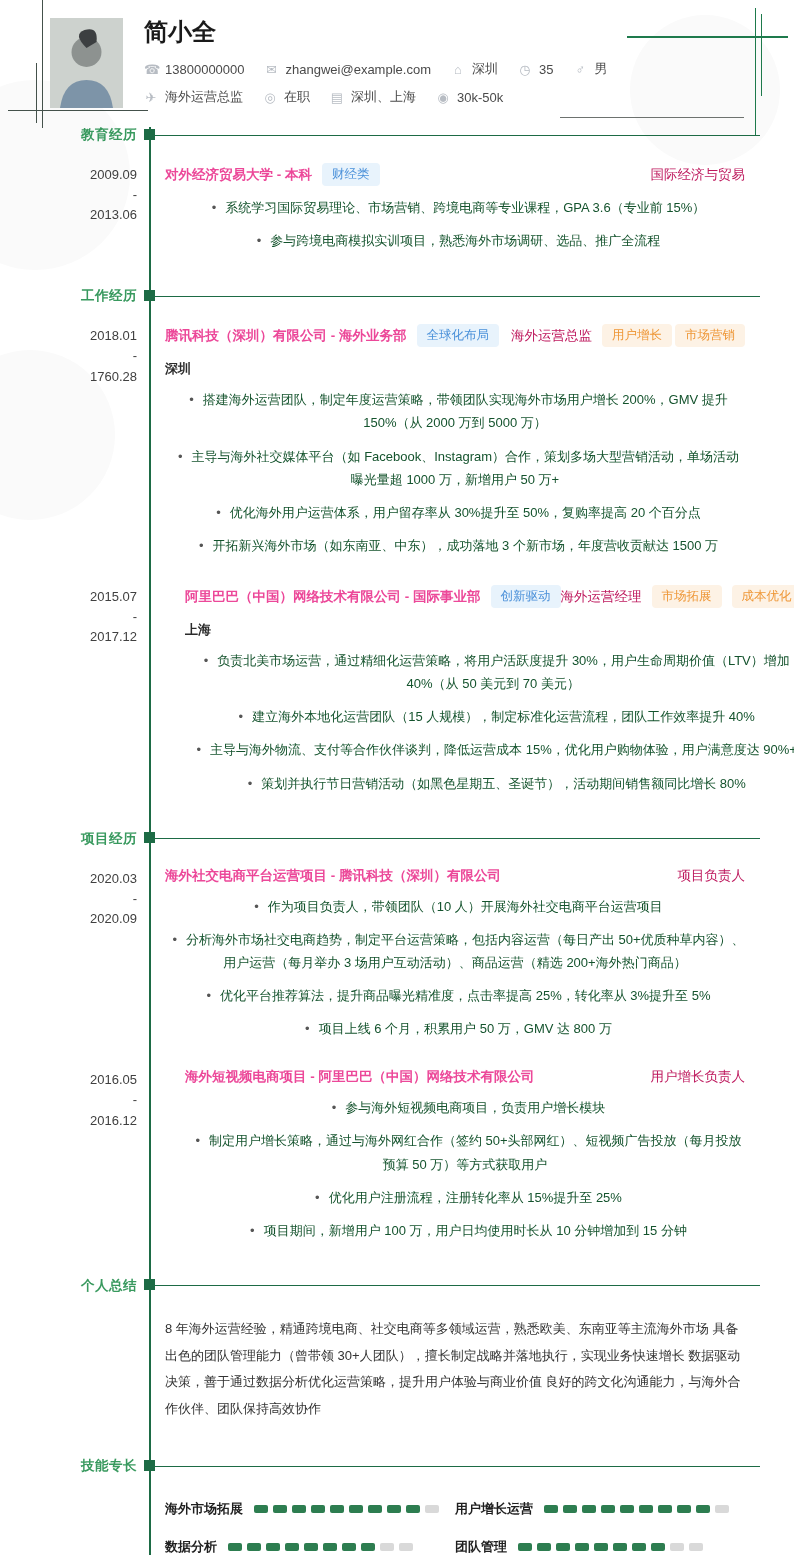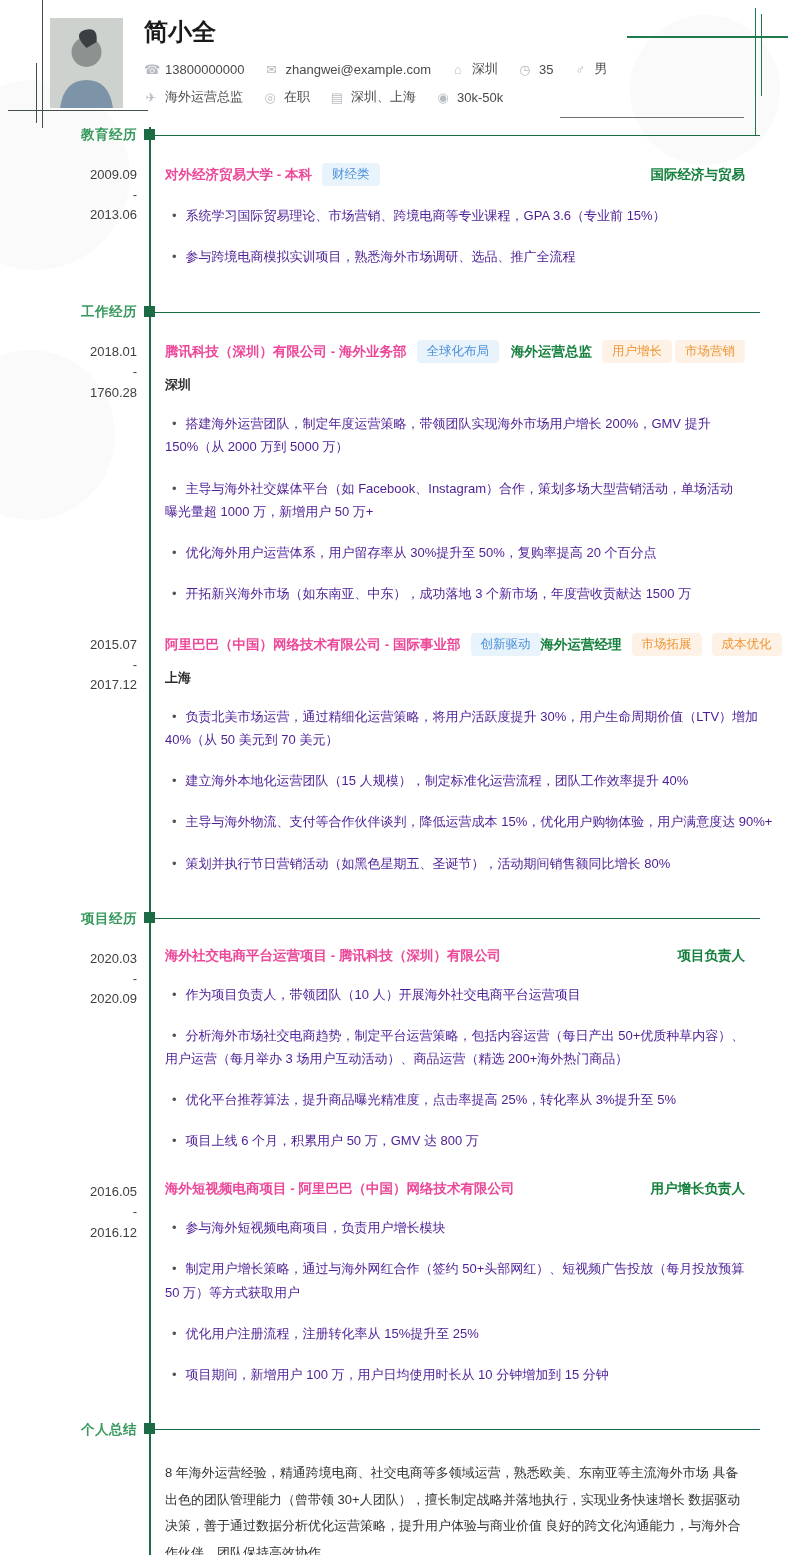--- a/index.html
+++ b/index.html
@@ -49,34 +49,34 @@
   .main { position:relative; z-index:2; }
   .sec { margin-top:36px; }
   .sec-head { display:flex; align-items:center; height:16px; }
   .lcol { flex:0 0 150px; width:150px; text-align:right; padding-right:13px; }
   .rcol { flex:1; padding-left:15px; padding-right:49px; }
   .sec-label { color:#38995e; font-weight:bold; font-size:13.5px; letter-spacing:0.5px; }
   .sec-rule { flex:1; height:0; border-top:1.5px solid #1d6b45; margin-right:34px; position:relative; }
   .sec-rule .node { position:absolute; left:-6.5px; top:-7px; width:11px; height:11px; background:#1d6b45; }
 
   .entry { display:flex; margin-top:20px; }
-  .entry + .entry { margin-top:28px; }
+  .entry + .entry { margin-top:28px;gap:20px; }
   .dates { font-size:13px; color:#404040; line-height:1.55; padding-top:2px; }
 
   .title-row { display:flex; justify-content:space-between; align-items:center; }
   .t-left, .t-right { display:flex; align-items:center; gap:10px; white-space:nowrap; }
   .t-title { font-weight:bold; font-size:13.5px; color:#ec4899; }
-  .t-role { font-weight:bold; font-size:13.5px; color:#15803d;text-align:right; }
+  .t-role { font-weight:normal; font-size:13.5px; color:#be185d;text-align:right; }
   .badge { font-size:12.5px; padding:3px 10px; border-radius:4px; }
   .badge.blue { background:#e8f3fc; color:#4a90d9; }
   .badge.orange { background:#fdf2e5; color:#ee9737; }
   .location { margin-top:13px; font-weight:bold; font-size:13px; color:#2b2b2b; }
 
   .bullets { margin-top:2px; list-style:none; }
-  .bullets li { font-size:13px; line-height:1.78; color:#4c1d95; margin-top:18px; }
+  .bullets li { font-size:13px; line-height:1.78; color:#14532d; margin-top:10px;text-align:center; }
   .bullets li::before { content:"•"; color:#555; margin:0 9px 0 7px; }
 
   .summary-text { font-size:13px; line-height:2.05; color:#333; margin-top:2px; }
 
   .skills { display:flex; flex-wrap:wrap; margin-top:0; }
   .skill { width:50%; display:flex; align-items:center; margin-top:20px; }
   .skill-name { font-weight:bold; font-size:13px; color:#1f1f1f; margin-right:11px; white-space:nowrap; }
   .skill-bar { display:flex; gap:5px; }
   .seg { width:14px; height:8px; border-radius:2px; background:#d9d9d9; }
   .seg.on { background:#2d7d50; }
@@ -383,49 +383,49 @@
                   <span class="seg on"></span>
                   <span class="seg on"></span>
                   <span class="seg on"></span>
                   <span class="seg on"></span>
                   <span class="seg on"></span>
                   <span class="seg"></span>
                 </span>
               </div>
 
               <div class="skill">
+                <span class="skill-name">数据分析</span>
+                <span class="skill-bar">
+                  <span class="seg on"></span>
+                  <span class="seg on"></span>
+                  <span class="seg on"></span>
+                  <span class="seg on"></span>
+                  <span class="seg on"></span>
+                  <span class="seg on"></span>
+                  <span class="seg on"></span>
+                  <span class="seg on"></span>
+                  <span class="seg"></span>
+                  <span class="seg"></span>
+                </span>
+              </div>
+
+              <div class="skill">
                 <span class="skill-name">团队管理</span>
                 <span class="skill-bar">
                   <span class="seg on"></span>
                   <span class="seg on"></span>
                   <span class="seg on"></span>
                   <span class="seg on"></span>
                   <span class="seg on"></span>
                   <span class="seg on"></span>
                   <span class="seg on"></span>
                   <span class="seg on"></span>
                   <span class="seg"></span>
                   <span class="seg"></span>
                 </span>
               </div>
-
-              <div class="skill">
-                <span class="skill-name">数据分析</span>
-                <span class="skill-bar">
-                  <span class="seg on"></span>
-                  <span class="seg on"></span>
-                  <span class="seg on"></span>
-                  <span class="seg on"></span>
-                  <span class="seg on"></span>
-                  <span class="seg on"></span>
-                  <span class="seg on"></span>
-                  <span class="seg on"></span>
-                  <span class="seg"></span>
-                  <span class="seg"></span>
-                </span>
-              </div>
             </div>
         </div>
       </div>
     </section>
 
   </div>
 </div>
 
 </body></html>

